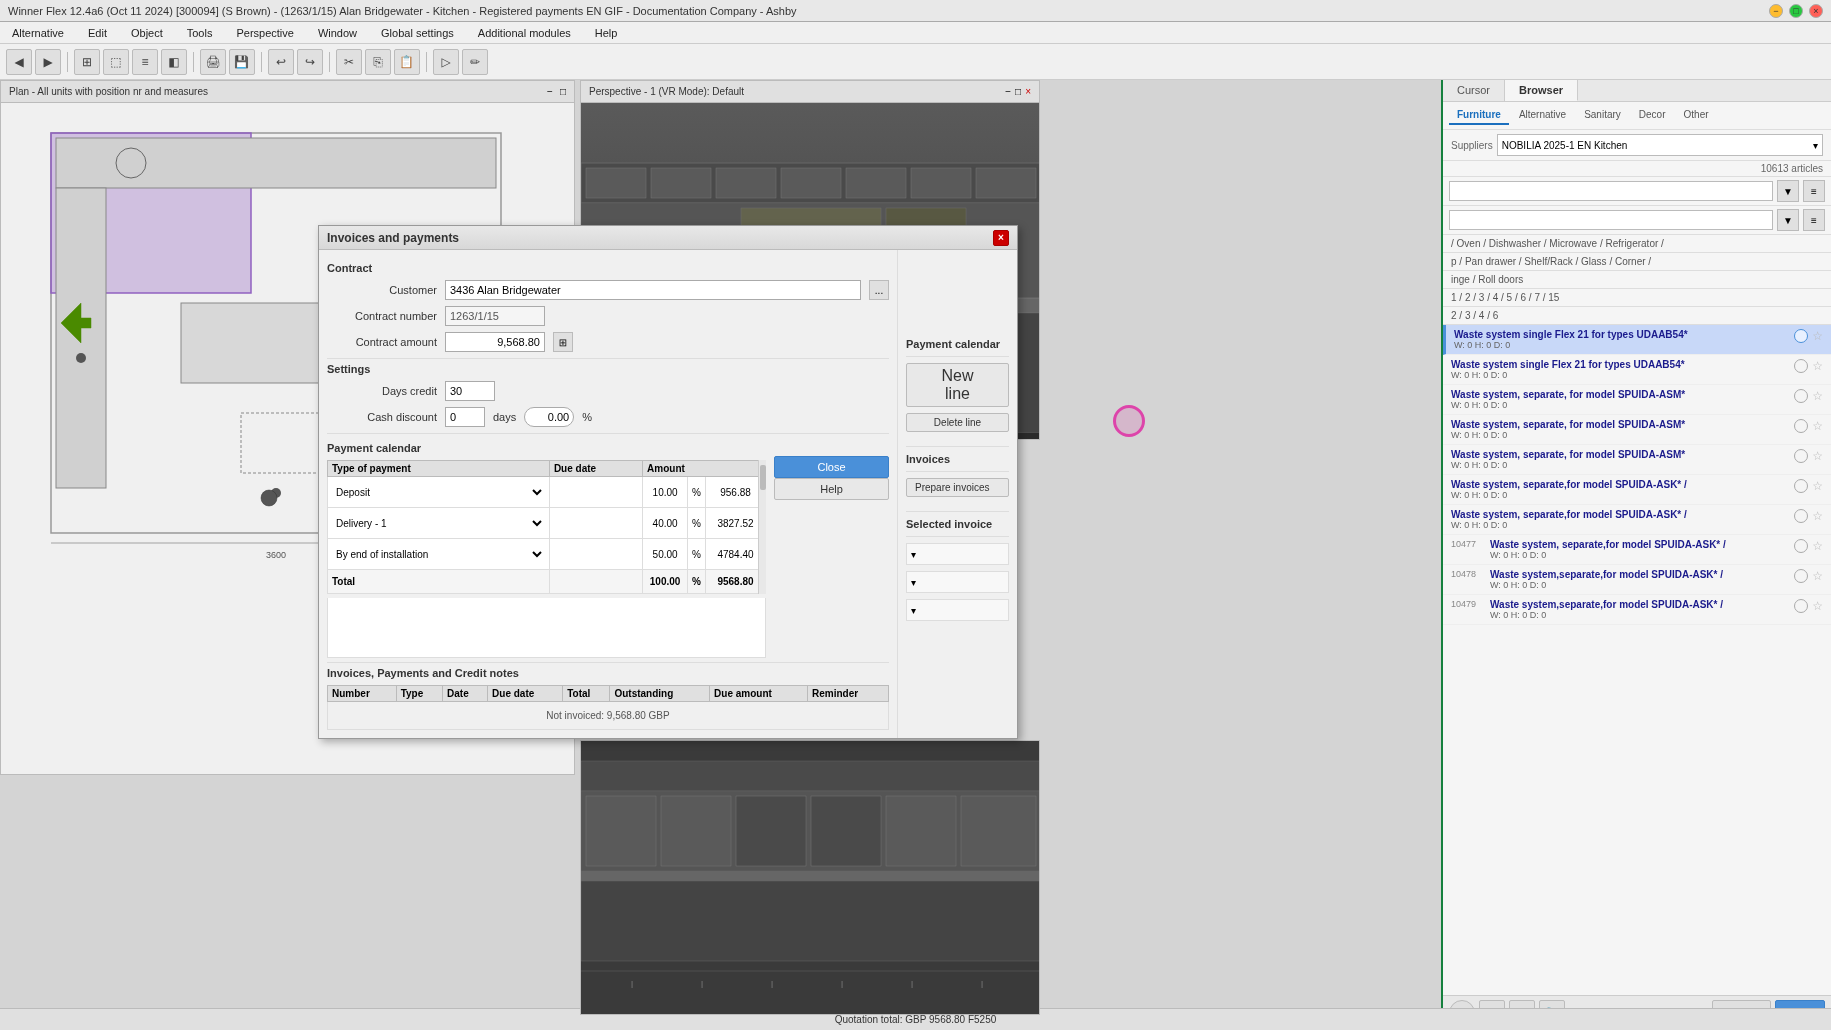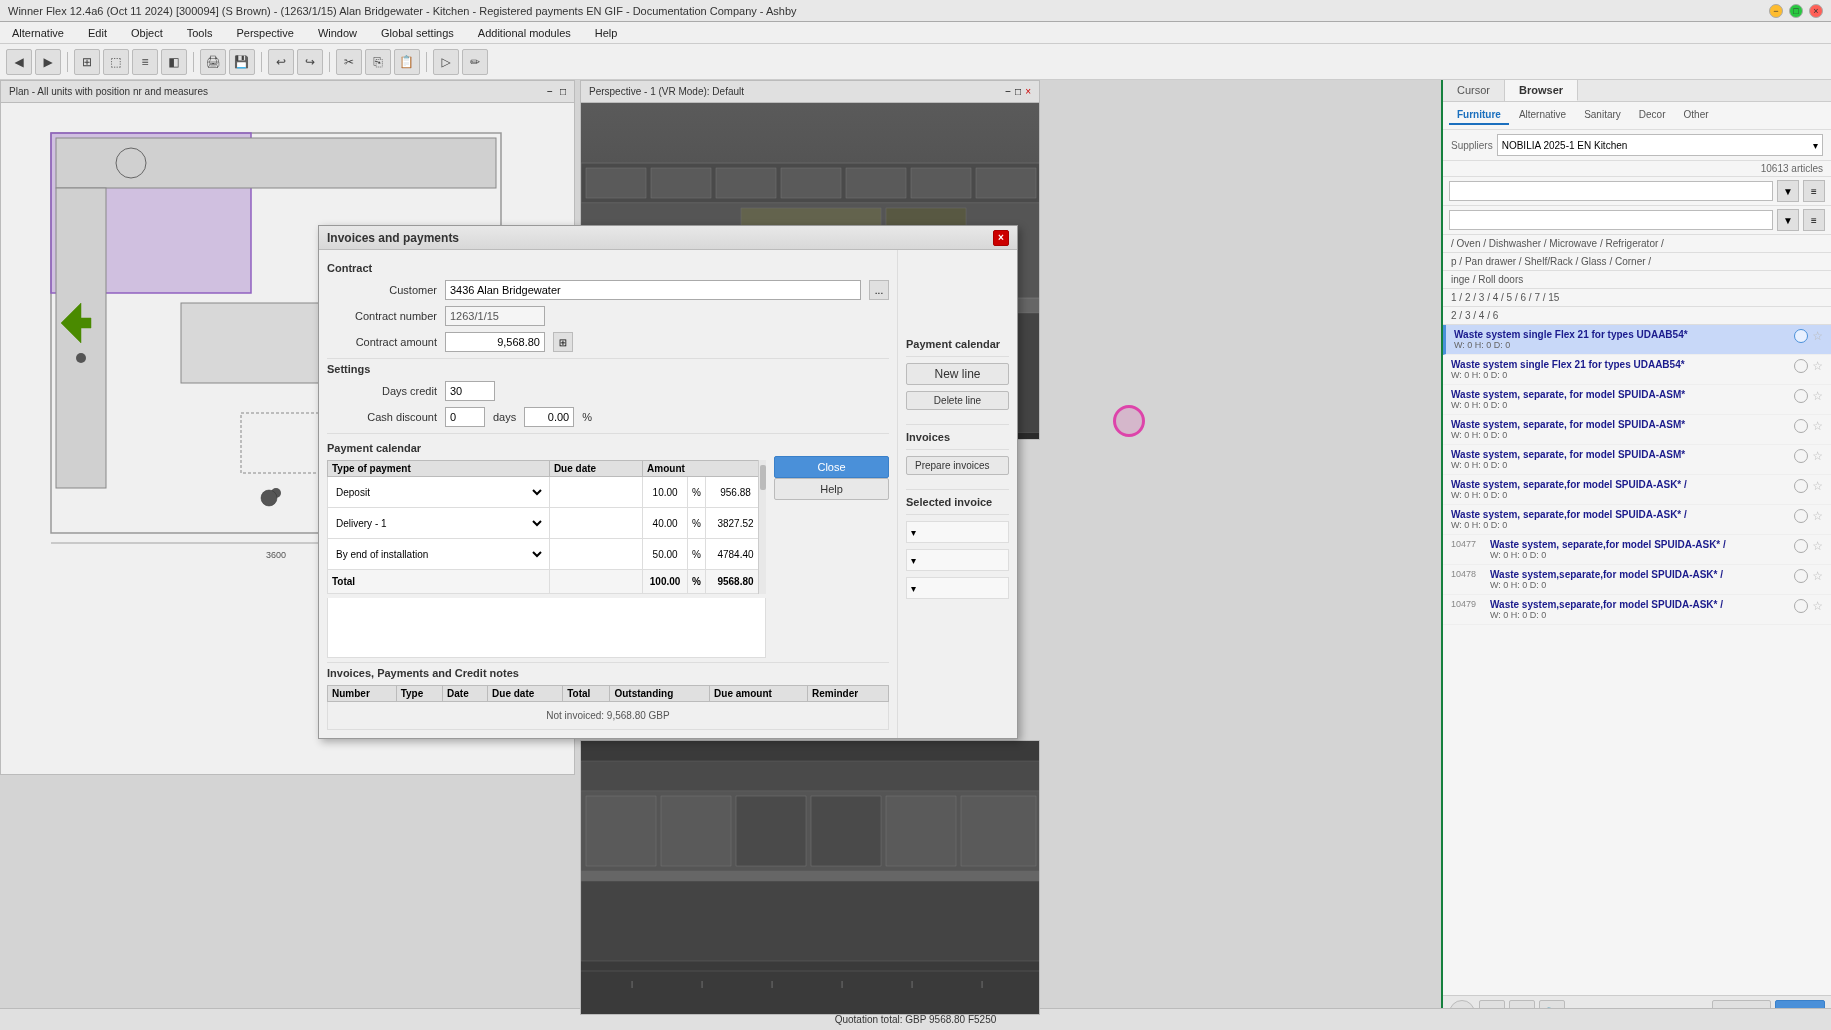--- a/index.html
+++ b/index.html
@@ -334,21 +334,21 @@
 
           <div class="form-row">
             <div class="form-label">Days credit</div>
             <input type="text" class="form-input" value="30" style="width: 50px; flex: 0 0 auto;">
           </div>
 
           <div class="form-row">
             <div class="form-label">Cash discount</div>
             <input type="text" class="form-input" value="0" style="width: 40px; flex: 0 0 auto;">
             <span style="font-size:11px;color:#333;">days</span>
-            <input type="text" class="form-input" value="0.00" style="width: 50px; flex: 0 0 auto; text-align: right;">
+            <input type="text" class="form-input" value="0.00" style="width: 50px; flex: 0 0 auto; text-align: right; border-radius: 10px;">
             <span style="font-size:11px;color:#333;">%</span>
           </div>
         </div>
 
         <div class="divider"></div>
 
         <div style="display:flex; gap:8px;">
           <div style="flex:1;">
             <div class="section-header">Payment calendar</div>
             <div style="position:relative;">
@@ -435,21 +435,21 @@
             </tbody>
           </table>
         </div>
 
       </div>
 
       <div style="width:120px; border-left:1px solid #ddd; padding:8px; display:flex; flex-direction:column; gap:6px;">
 
         <div style="font-size:11px;font-weight:bold;color:#333; margin-top:80px;">Payment calendar</div>
         <div style="height:1px; background:#ddd;"></div>
-        <button class="gray-btn" style="font-size:12px;padding:3px 24px;">New line</button>
+        <button class="gray-btn" style="font-size:16px;padding:3px 24px;">New line</button>
         <button class="gray-btn" style="font-size:10px;padding:3px 6px;">Delete line</button>
 
         <div style="height:1px; background:#ddd; margin-top:8px;"></div>
         <div style="font-size:11px;font-weight:bold;color:#333;">Invoices</div>
         <div style="height:1px; background:#ddd;"></div>
         <button class="prepare-btn">Prepare invoices</button>
 
         <div style="height:1px; background:#ddd; margin-top:8px;"></div>
         <div style="font-size:11px;font-weight:bold;color:#333;">Selected invoice</div>
         <div style="height:1px; background:#ddd;"></div>

